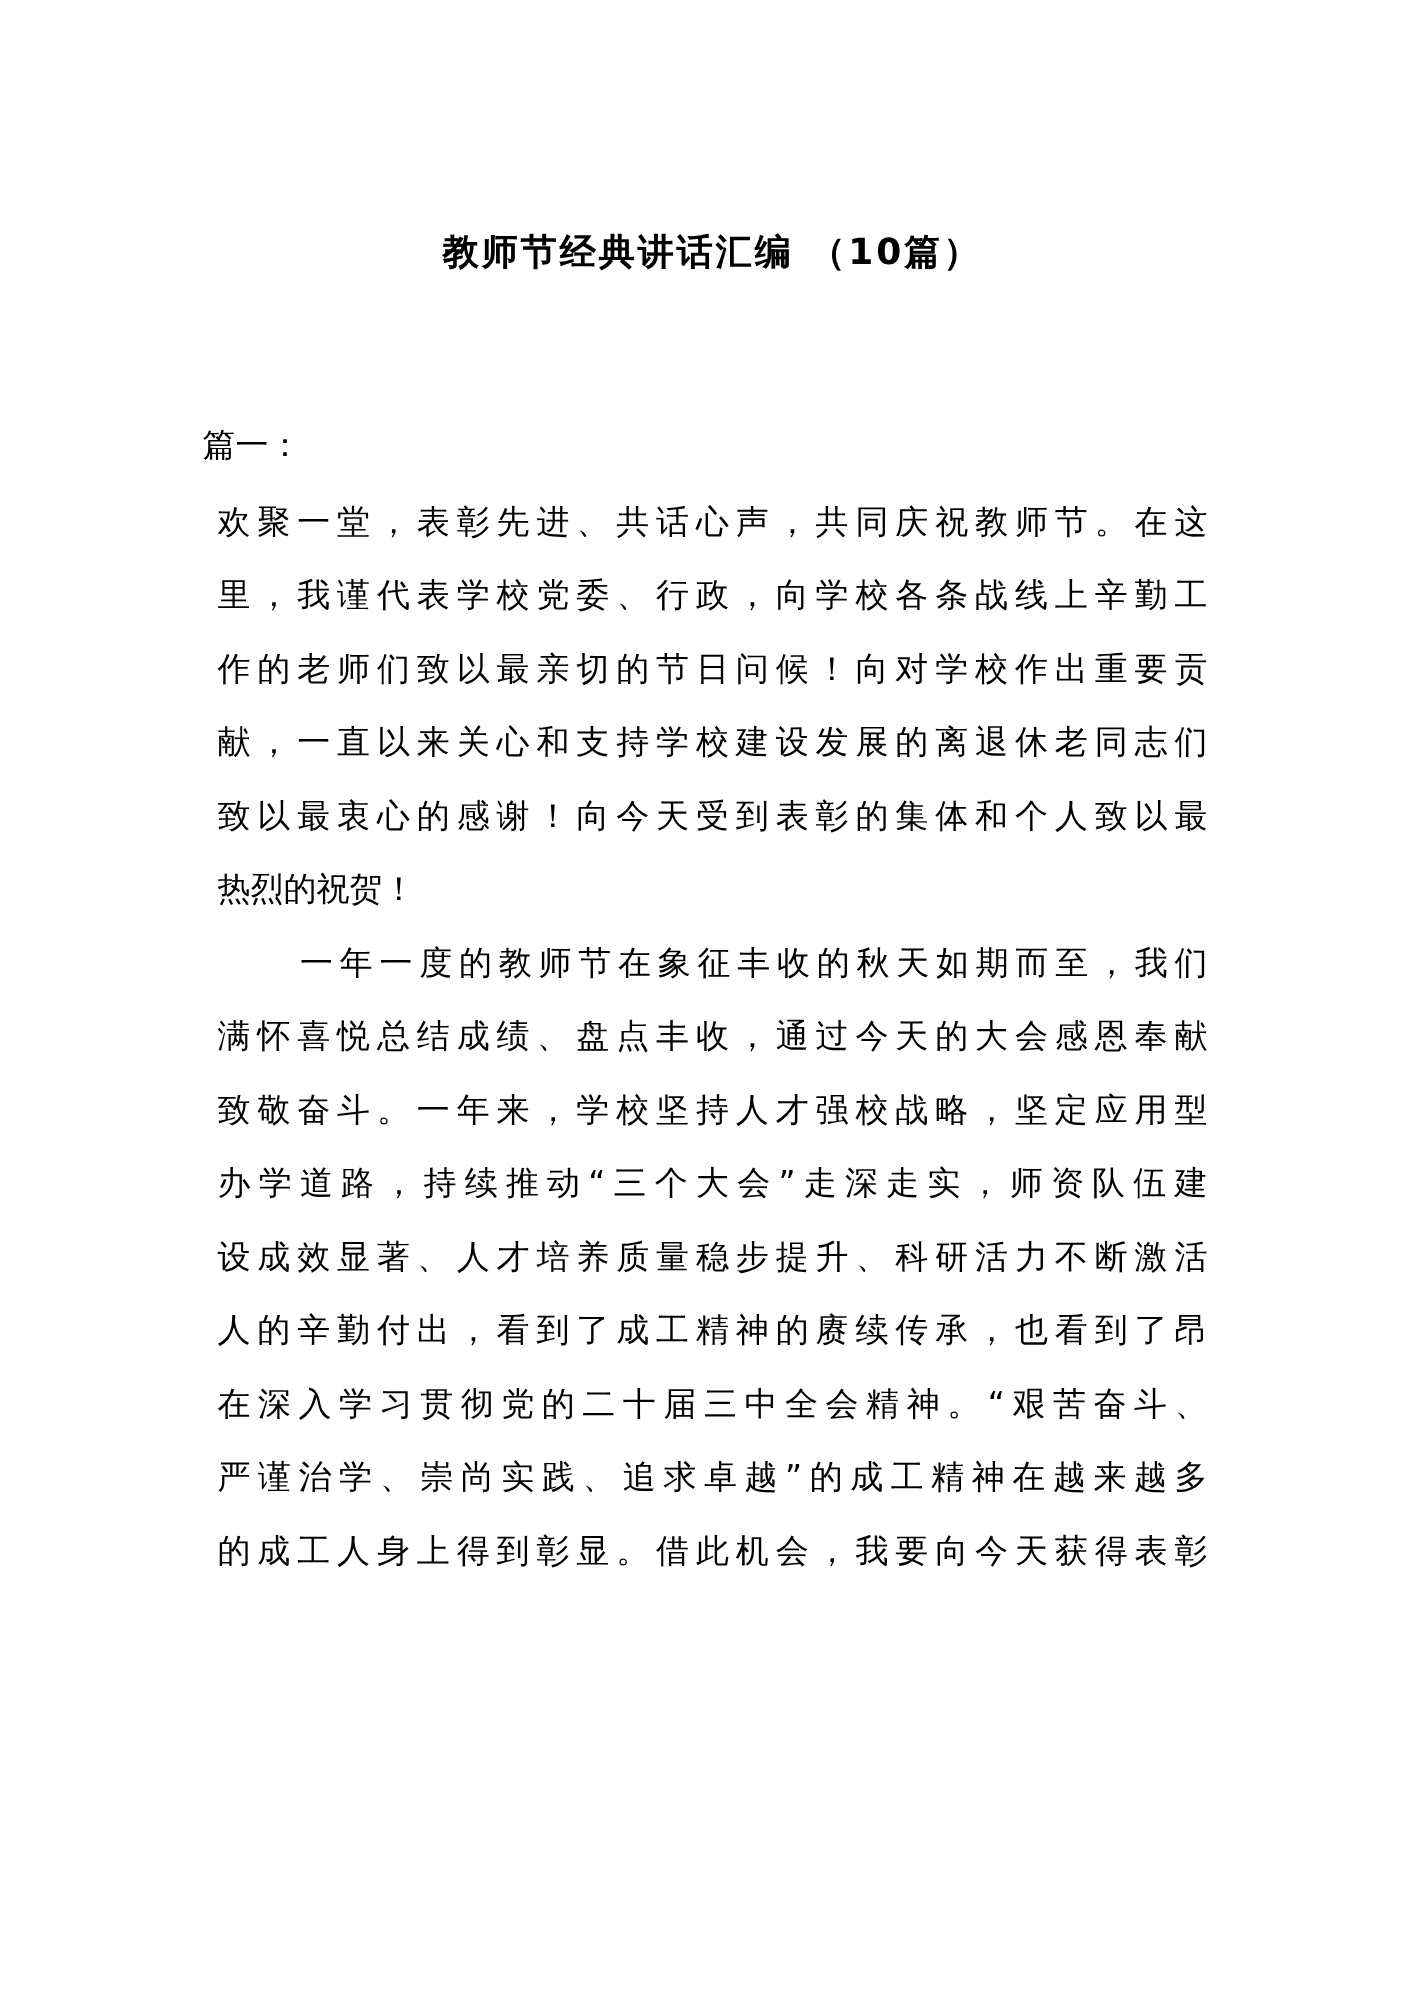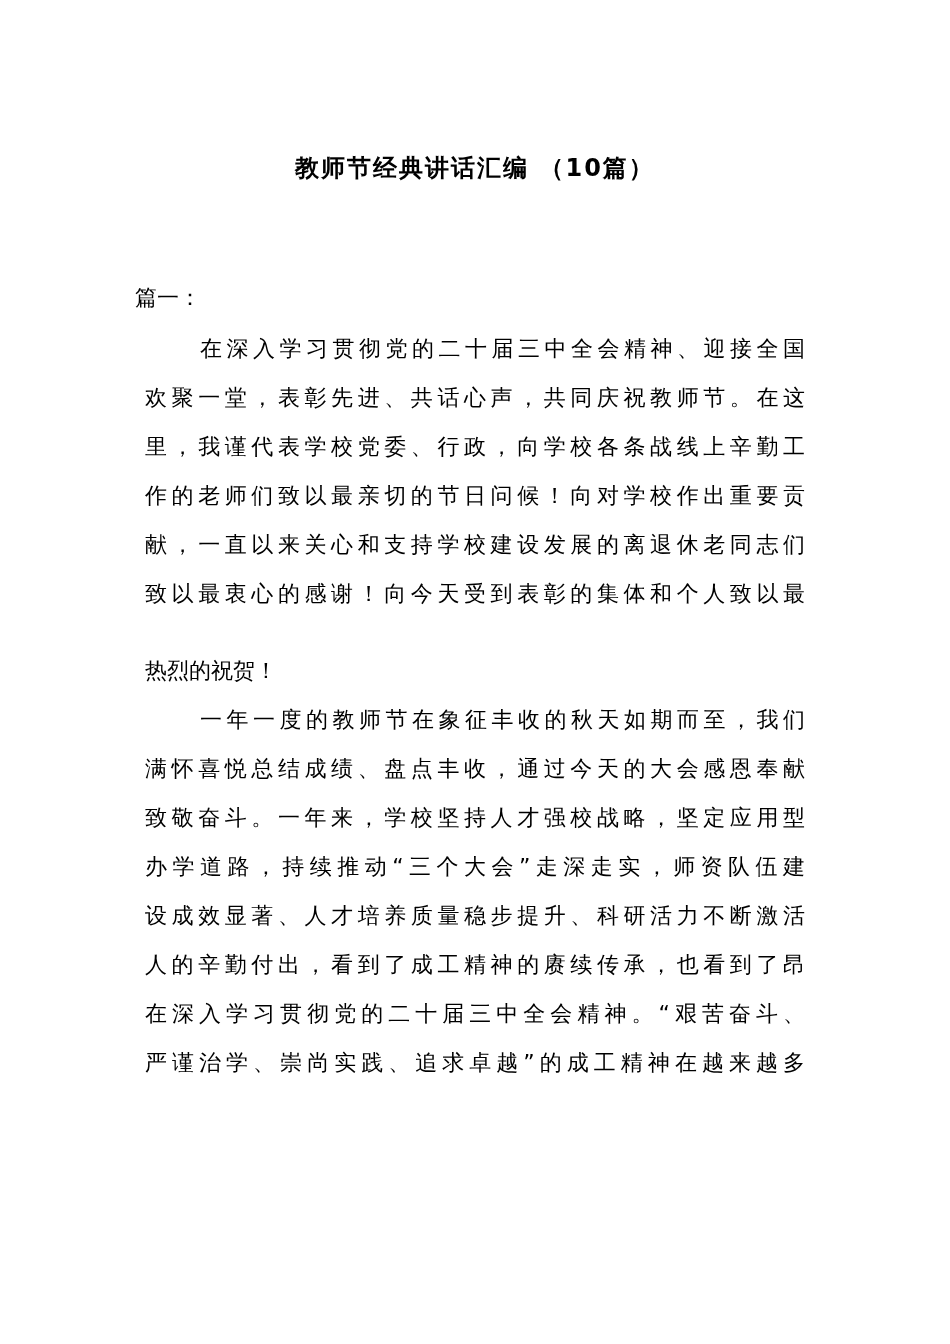--- a/index.html
+++ b/index.html
@@ -6,38 +6,38 @@
   body { width: 950px; height: 1344px; position: relative; overflow: hidden;
          font-family: "DejaVu Sans", sans-serif; color: #000; }
   .page { position: absolute; left: 0; top: 0; width: 859px; height: 1344px; background: #fff; padding-left: 12px; }
   .title { position: absolute; top: 148px; left: 0; width: 950px; text-align: center;
            font-size: 24px; font-weight: bold; letter-spacing: 2px; line-height: 40px; }
   .section-label { position: absolute; left: 135px; top: 280px; font-size: 22px; line-height: 36px; }
   .body { position: absolute; left: 145px; top: 329px; width: 660px; }
   .line { display: block; height: 49px; line-height: 40px; font-size: 22px;
           white-space: nowrap; text-align: justify; text-align-last: justify; }
   .line.indent { padding-left: 55px; }
-  .line.last { text-align-last: left; margin-top: 28px; }
+  .line.last { text-align-last: left; }
 </style>
 </head>
 <body>
 
 <div class="page">
   <div class="title">教师节经典讲话汇编 （10篇）</div>
   <div class="section-label">篇一：</div>
   <div class="body" id="body">
-      <span class="line indent">在深入学习贯彻党的二十届三中全会精神、迎接全国</span>
       <span class="line">欢聚一堂，表彰先进、共话心声，共同庆祝教师节。在这</span>
       <span class="line">里，我谨代表学校党委、行政，向学校各条战线上辛勤工</span>
       <span class="line">作的老师们致以最亲切的节日问候！向对学校作出重要贡</span>
       <span class="line">献，一直以来关心和支持学校建设发展的离退休老同志们</span>
       <span class="line">致以最衷心的感谢！向今天受到表彰的集体和个人致以最</span>
       <span class="line last">热烈的祝贺！</span>
       <span class="line indent">一年一度的教师节在象征丰收的秋天如期而至，我们</span>
       <span class="line">满怀喜悦总结成绩、盘点丰收，通过今天的大会感恩奉献</span>
       <span class="line">致敬奋斗。一年来，学校坚持人才强校战略，坚定应用型</span>
       <span class="line">办学道路，持续推动“三个大会”走深走实，师资队伍建</span>
       <span class="line">设成效显著、人才培养质量稳步提升、科研活力不断激活</span>
       <span class="line">人的辛勤付出，看到了成工精神的赓续传承，也看到了昂</span>
       <span class="line">在深入学习贯彻党的二十届三中全会精神。“艰苦奋斗、</span>
       <span class="line">严谨治学、崇尚实践、追求卓越”的成工精神在越来越多</span>
+      <span class="line">的成工人身上得到彰显。借此机会，我要向今天获得表彰</span>
     </div>
 </div>
 
 </body></html>

